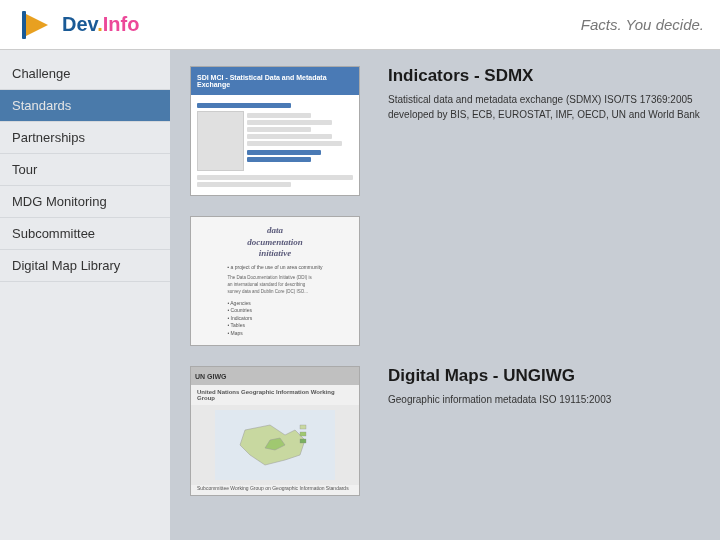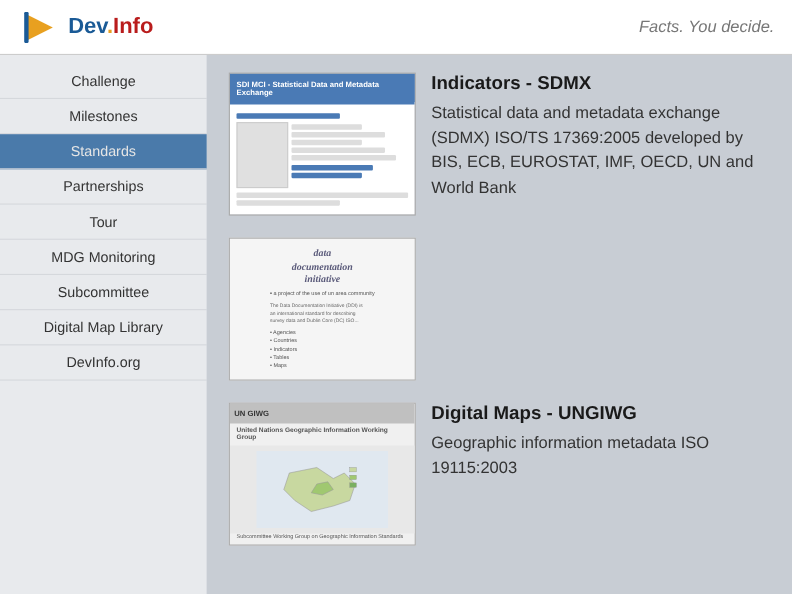--- a/index.html
+++ b/index.html
@@ -38,25 +38,24 @@
 
     
     .main {
       display: flex;
       flex: 1;
       overflow: hidden;
     }
 
     
     .sidebar {
-      width: 188px;
+      width: 170px;
       background: #e8eaed;
       padding: 8px 0;
       flex-shrink: 0;
-      text-align: center;
     }
 
     .sidebar-item {
       padding: 8px 12px;
       font-size: 13px;
       color: #333;
       cursor: pointer;
       border-bottom: 1px solid #d5d8dc;
     }
 
@@ -72,21 +71,21 @@
       background: #c8cdd4;
       overflow-y: auto;
       display: flex;
       flex-direction: column;
       gap: 20px;
     }
 
     
     .card {
       display: flex;
-      gap: 14px;
+      gap: 28px;
       align-items: flex-start;
     }
 
     .card-thumbnail {
       width: 170px;
       height: 130px;
       flex-shrink: 0;
       background: #fff;
       border: 1px solid #aaa;
       overflow: hidden;
@@ -183,21 +182,21 @@
     }
 
     .card-title {
       font-size: 17px;
       font-weight: bold;
       color: #1a1a1a;
       margin-bottom: 6px;
     }
 
     .card-desc {
-      font-size: 15px;
+      font-size: 10px;
       color: #333;
       line-height: 1.5;
     }
 
     
     .logo-svg {
       width: 40px;
       height: 40px;
     }
   </style>
@@ -206,38 +205,36 @@
 
 <div class="app-container">
 
   <div class="header">
     <div class="logo">
       <svg class="logo-svg" viewBox="0 0 40 40" xmlns="http://www.w3.org/2000/svg">
         <polygon points="8,8 32,20 8,32" fill="#e8a020"></polygon>
         <rect x="6" y="6" width="4" height="28" fill="#1a5a96" rx="1"></rect>
       </svg>
       <span style="font-size:20px;font-weight:bold;color:#1a1a1a;">
-        <span style="color:#1a5a96;">Dev</span><span style="color:#e8a020;">.</span><span style="color:#b91c1c;">Info</span>
+        <span style="color:#1a5a96;">Dev</span><span style="color:#e8a020;">.</span><span style="color:#ec4899;">Info</span>
       </span>
     </div>
     <div style="font-size:15px;color:#777;font-style:italic;">Facts. You decide.</div>
   </div>
 
   <div class="main">
 
     <div class="sidebar">
       <div class="sidebar-item">Challenge</div>
-      <div class="sidebar-item">Milestones</div>
       <div class="sidebar-item active">Standards</div>
       <div class="sidebar-item">Partnerships</div>
       <div class="sidebar-item">Tour</div>
       <div class="sidebar-item">MDG Monitoring</div>
       <div class="sidebar-item">Subcommittee</div>
       <div class="sidebar-item">Digital Map Library</div>
-      <div class="sidebar-item">DevInfo.org</div>
     </div>
 
     <div class="content">
 
       <div class="card">
         <div class="card-thumbnail thumb-sdmx">
           <div class="thumb-sdmx-inner">
             <div class="thumb-sdmx-bar">
               <span class="thumb-sdmx-bar-text">SDI MCI - Statistical Data and Metadata Exchange</span>
             </div>

